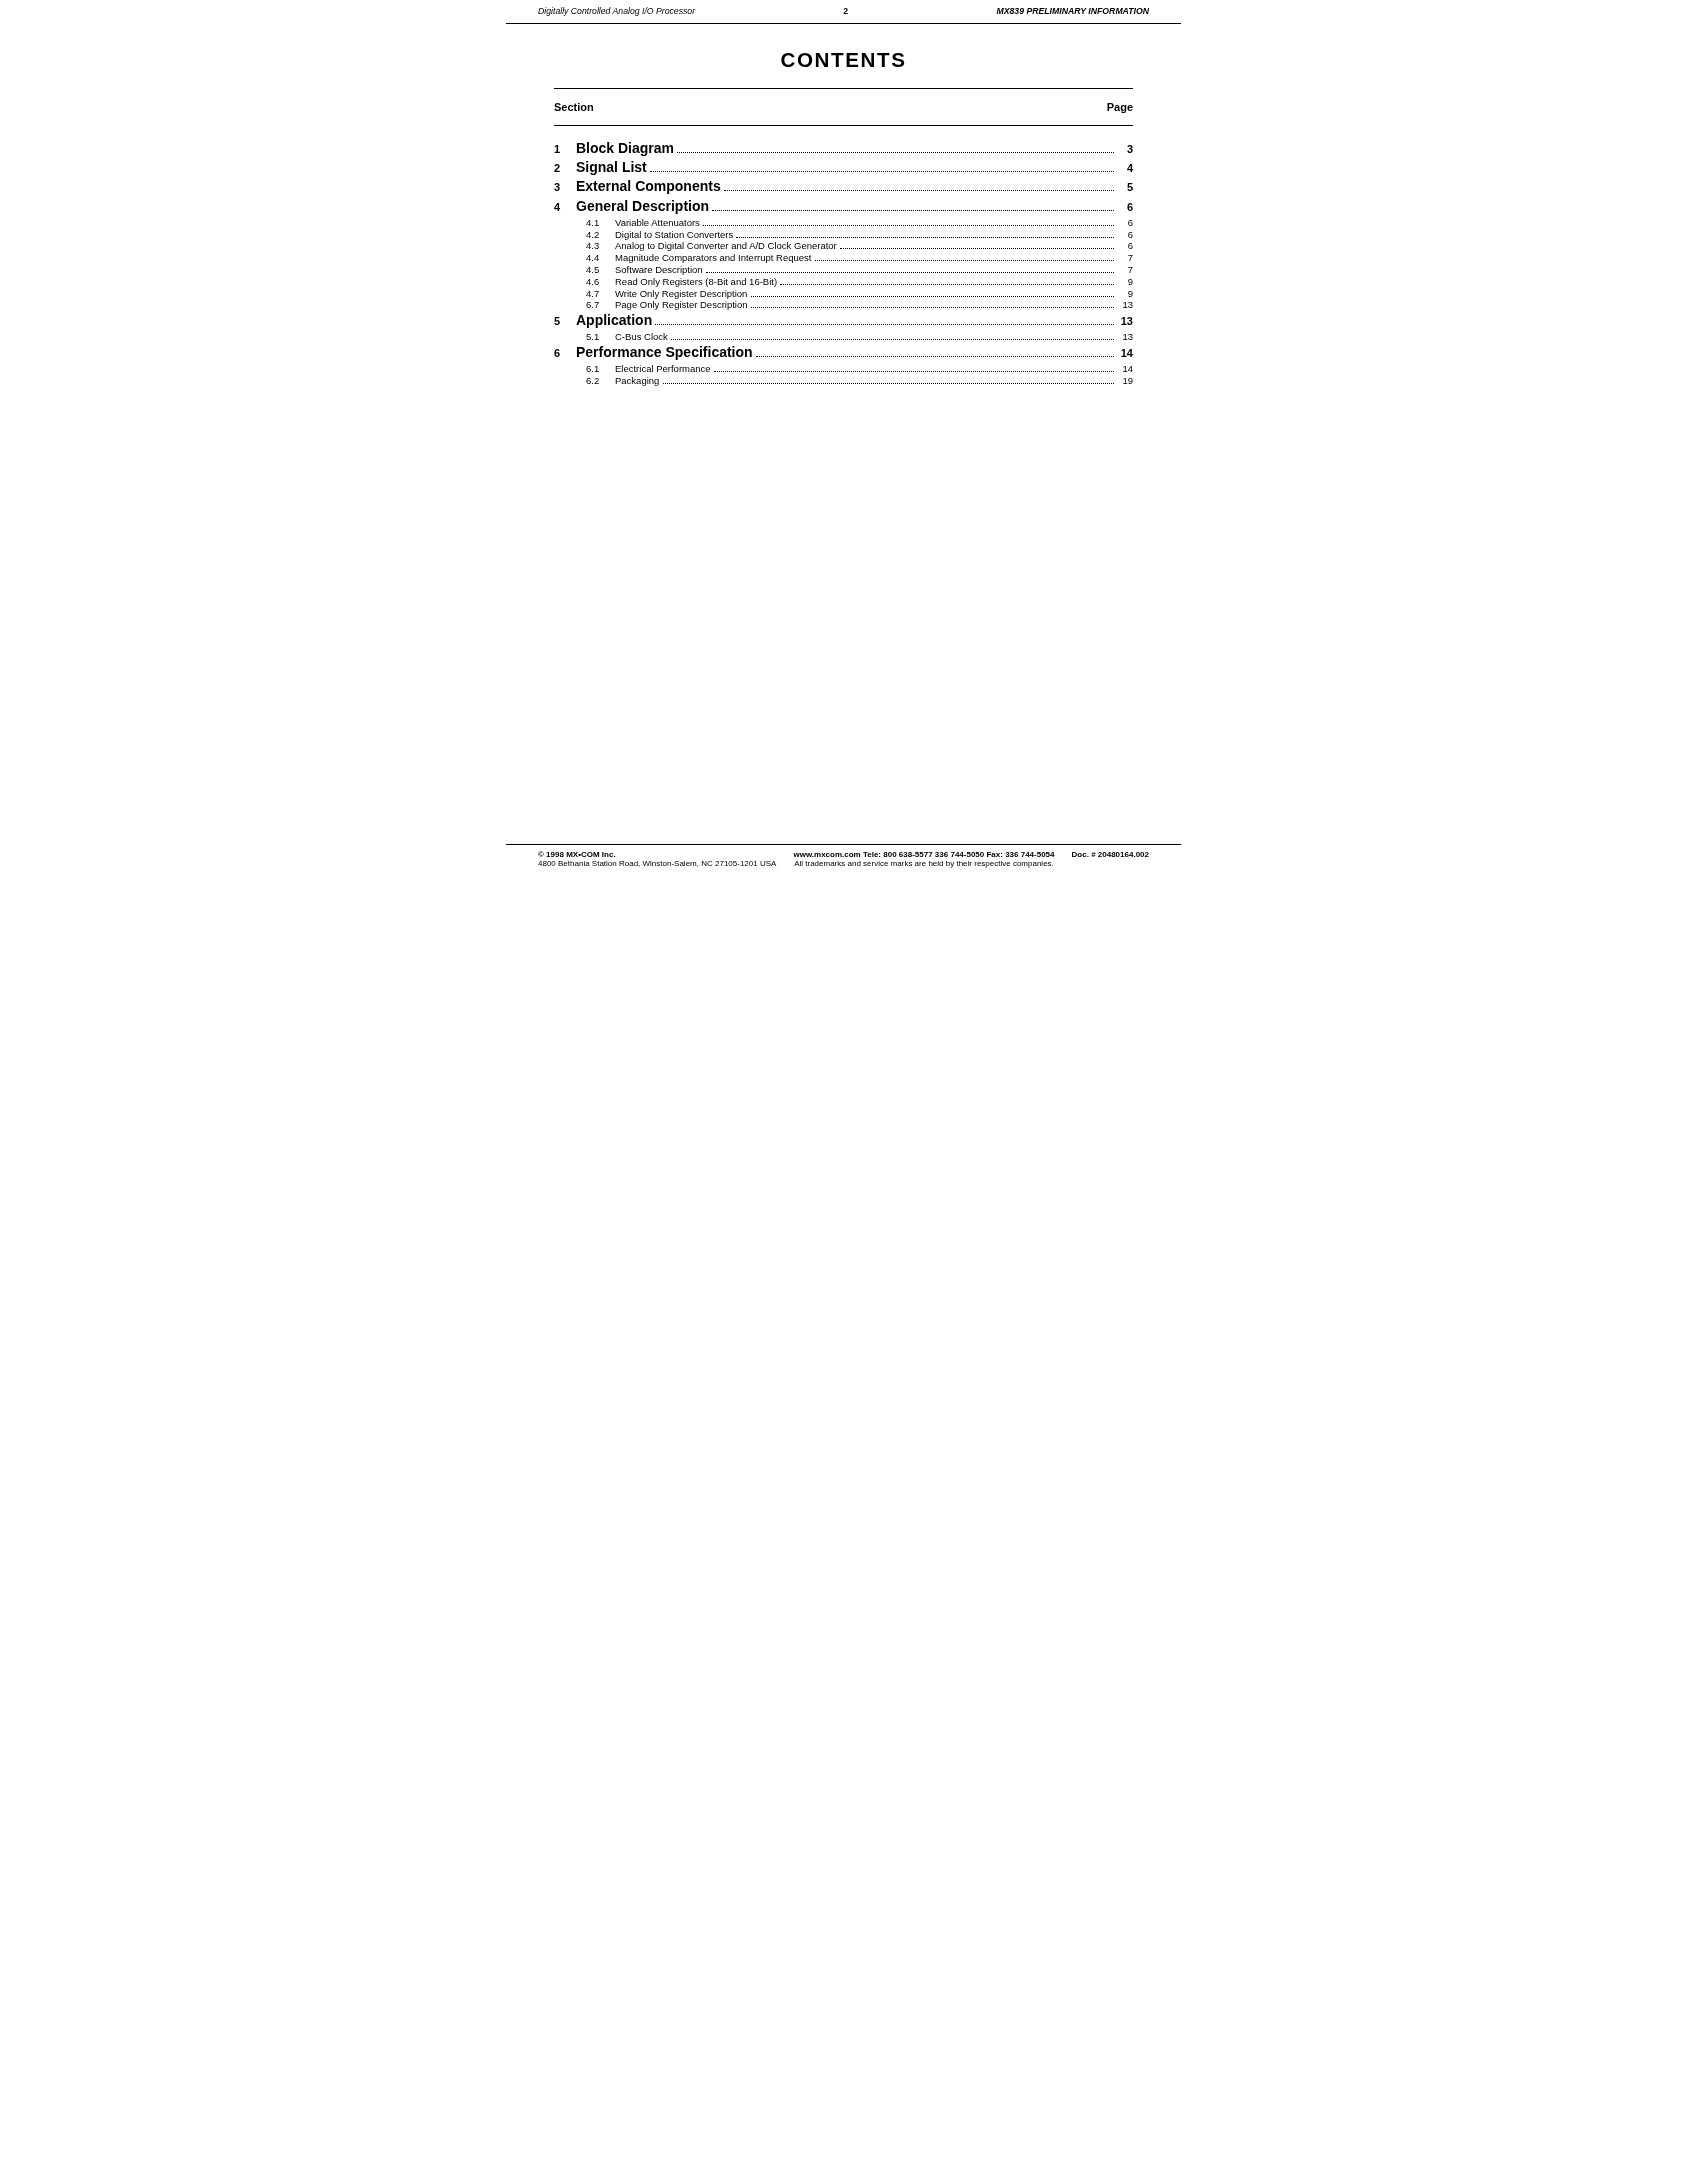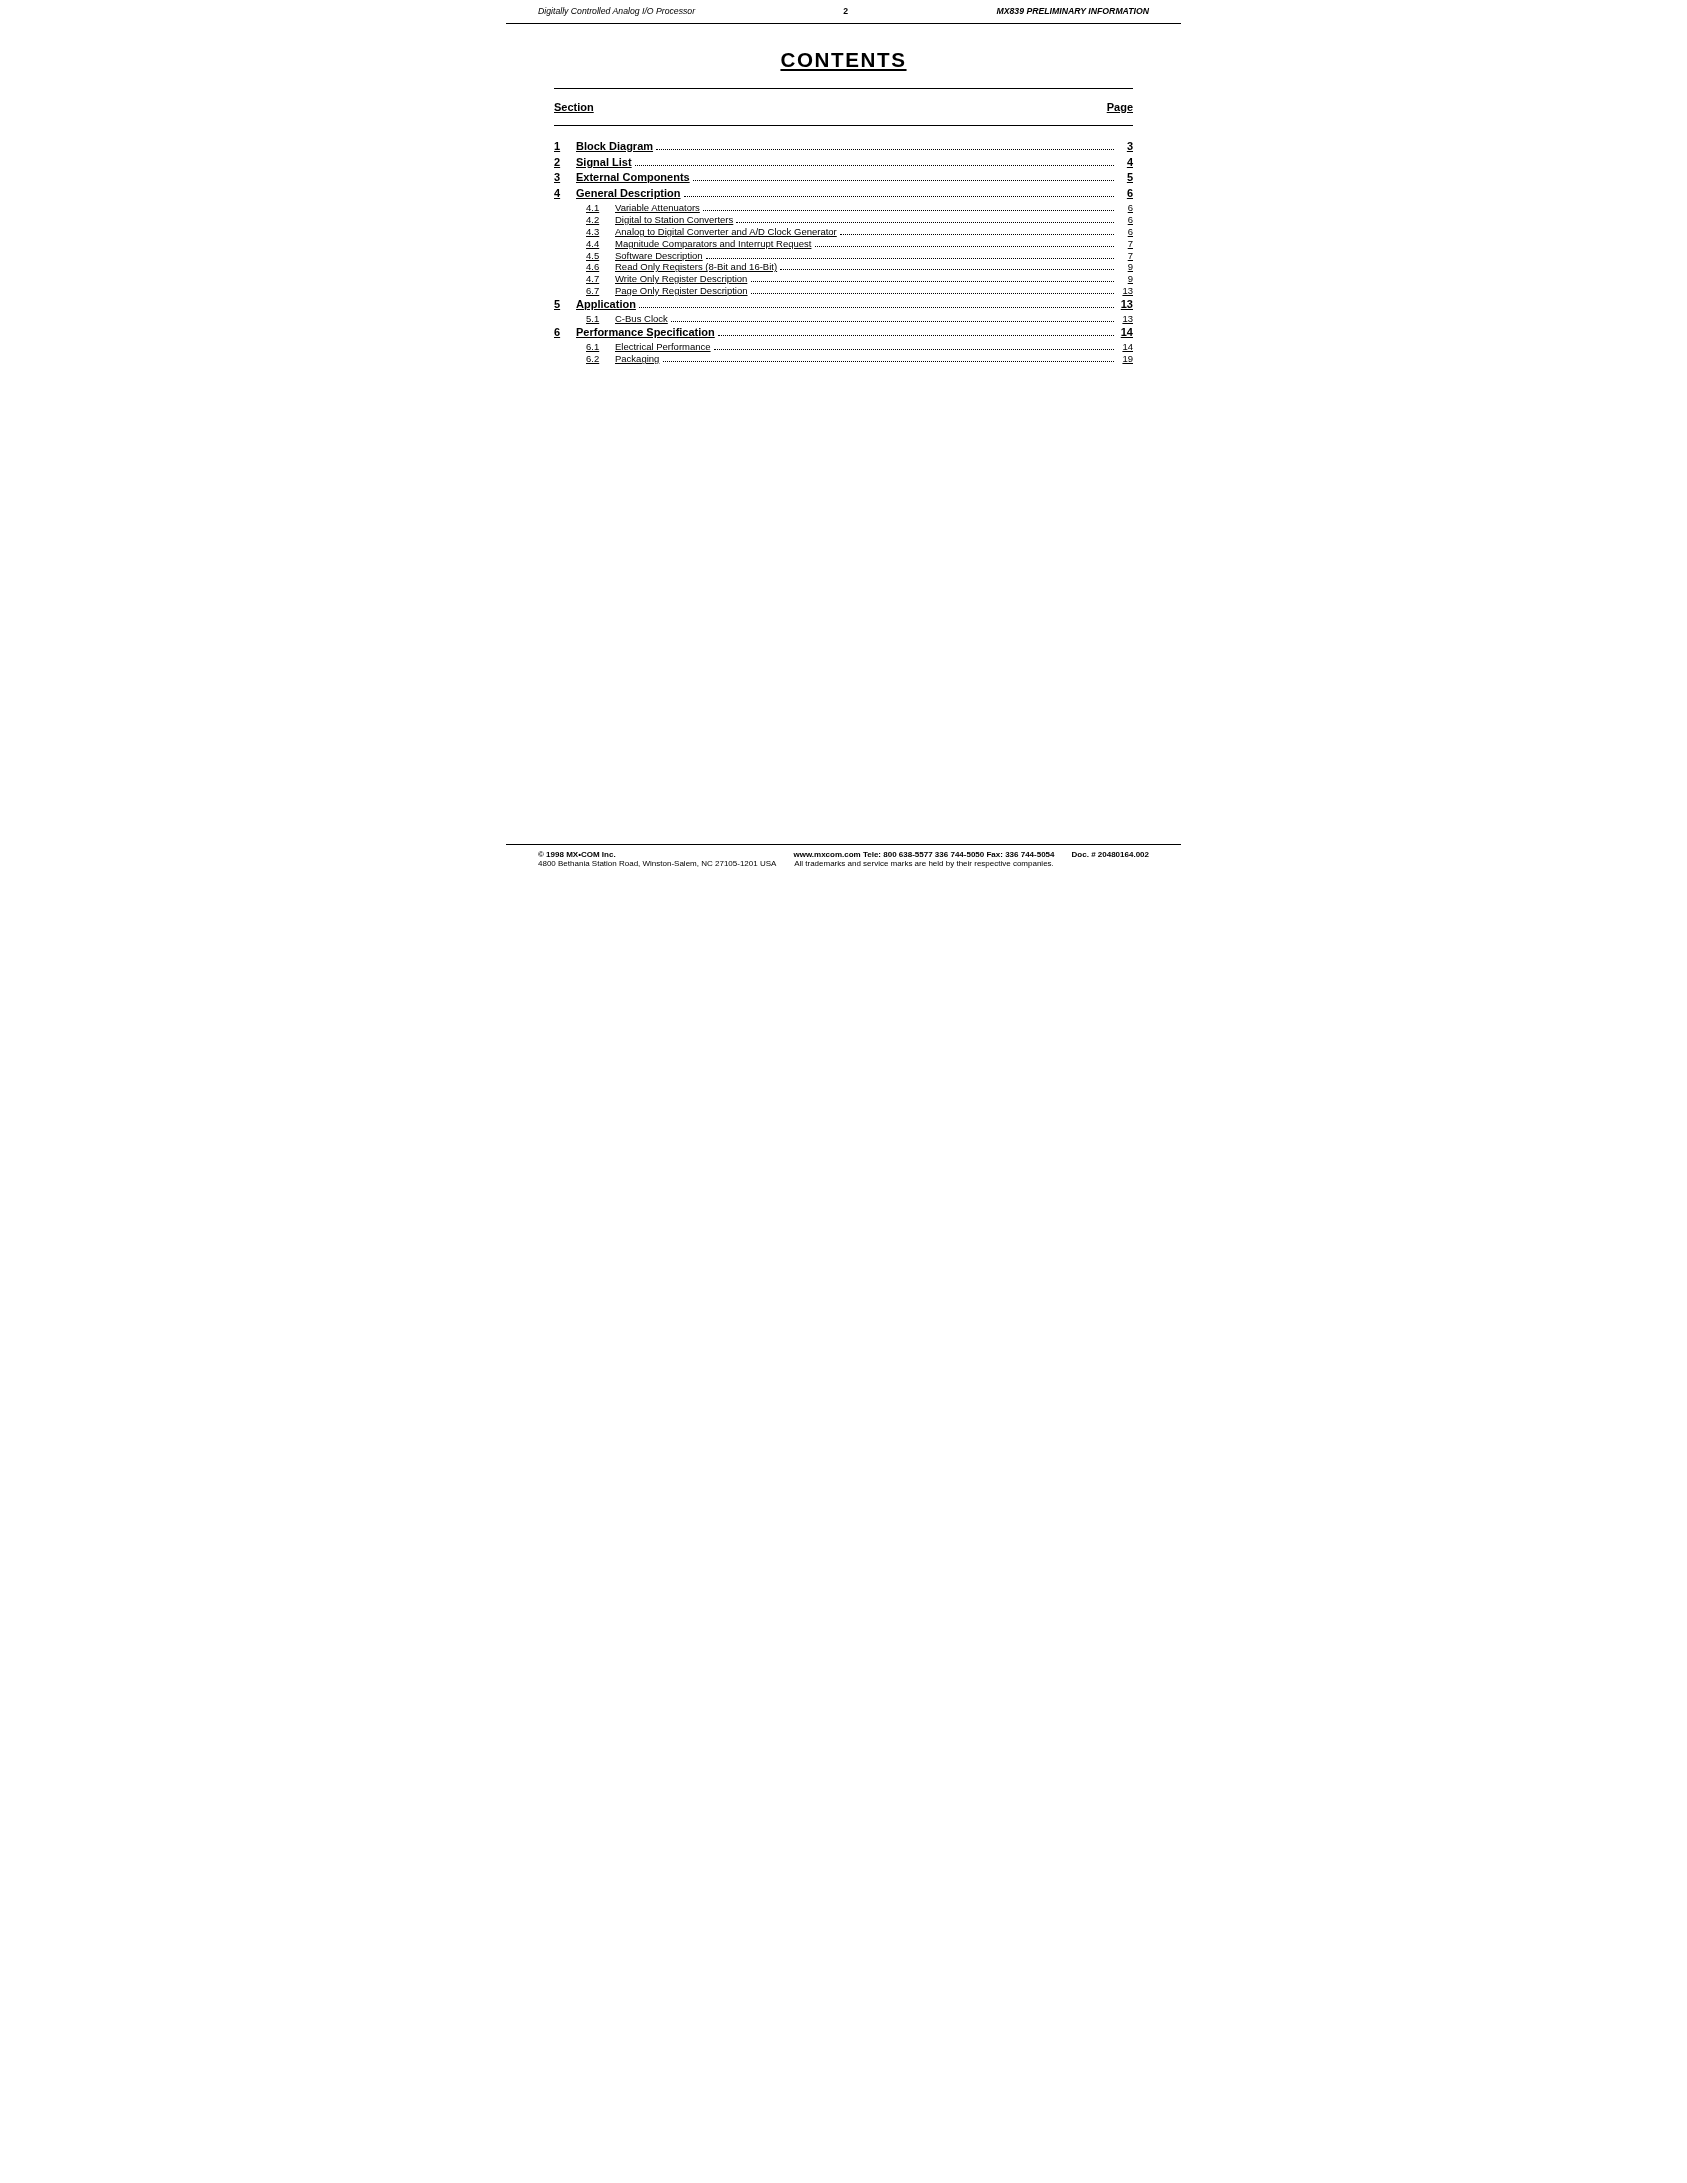--- a/index.html
+++ b/index.html
@@ -48,21 +48,20 @@
 
     .header-right {
       font-weight: bold;
       font-style: italic;
     }
 
     
     .content {
       flex: 1;
       padding: 24px 48px 16px 48px;
-      text-decoration: underline;
     }
 
     
     .page-title {
       text-align: center;
       font-size: 20.6px;
       font-weight: bold;
       font-family: Arial, sans-serif;
       letter-spacing: 1.6px;
       margin-bottom: 16px;
@@ -96,21 +95,21 @@
     .toc-main-num {
       font-weight: bold;
       font-family: Arial, sans-serif;
       min-width: 22px;
       font-size: 11px;
     }
 
     .toc-main-title {
       font-weight: bold;
       font-family: Arial, sans-serif;
-      font-size: 11px;
+      font-size: 14px;
     }
 
     .toc-dots {
       flex: 1;
       border-bottom: 0.8px dotted #000;
       margin: 0 3.2px 2.4px 3.2px;
       min-width: 16px;
     }
 
     .toc-page-num {

